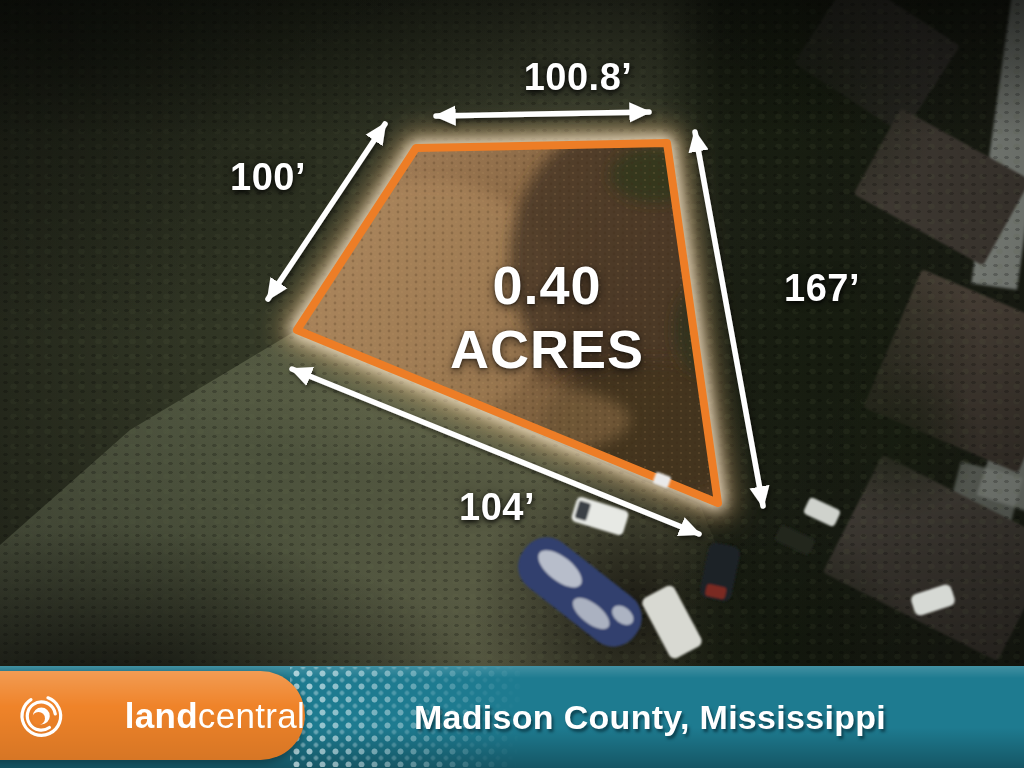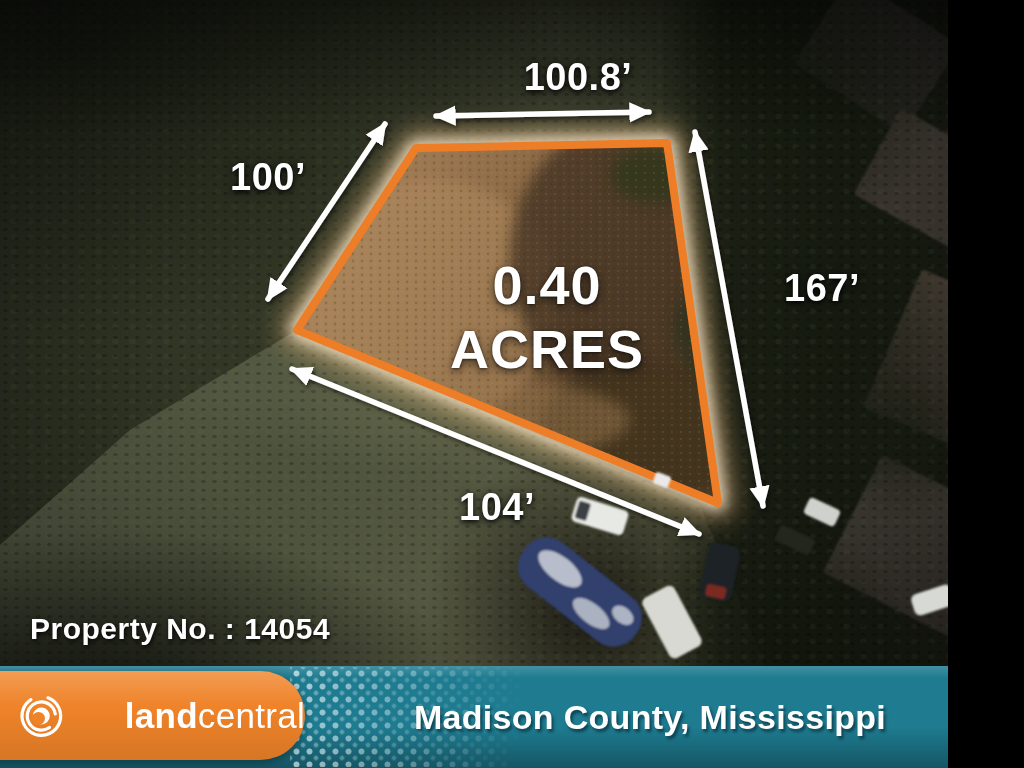--- a/index.html
+++ b/index.html
@@ -3,21 +3,21 @@
 <meta charset="utf-8">
 <style>
   :root{
     --lot-outline:#ED7D26;
     --brand-orange:#EF8329;
     --footer-teal:#1E7B90;
     --text-white:#FFFFFF;
   }
   html,body{margin:0;padding:0;background:#000;}
   .stage{
-    position:relative;width:948px;height:768px;overflow:hidden;
+    position:relative;width:1024px;height:768px;overflow:hidden;
     font-family:"Liberation Sans",sans-serif;
     -webkit-font-smoothing:antialiased;
   }
   .layer{position:absolute;pointer-events:none;}
 
   
   .base{inset:0;background:linear-gradient(100deg,#2a2e20 0%,#333826 30%,#3e4230 52%,#2f3424 72%,#20241a 100%);}
   .field{
     left:0;top:0;width:1024px;height:768px;
     clip-path:polygon(0 545px,130px 430px,297px 330px,700px 505px,775px 690px,660px 768px,0 768px);
@@ -222,21 +222,20 @@
   <div class="dim-label" style="left:578px;top:77px;">100.8’</div>
   <div class="dim-label" style="left:268px;top:177px;">100’</div>
   <div class="dim-label" style="left:822px;top:288px;">167’</div>
   <div class="dim-label" style="left:497px;top:507px;">104’</div>
 
   <div class="acreage">
     <div>0.40</div>
     <div>ACRES</div>
   </div>
 
-  <div class="property-no">Property No. : 14054</div>
 
   <div class="footer">
     <div class="dots"></div>
     <div class="location">Madison County, Mississippi</div>
     <div class="brand-pill">
       <svg width="58" height="58" viewBox="0 0 58 58" aria-hidden="true">
         <g fill="none" stroke="#ffffff" stroke-linecap="round">
           <circle cx="29" cy="29" r="24" stroke-width="4" stroke-dasharray="128 23" transform="rotate(-70 29 29)"></circle>
           <circle cx="29" cy="29" r="17.5" stroke-width="4" stroke-dasharray="90 20" transform="rotate(55 29 29)"></circle>
         </g>

